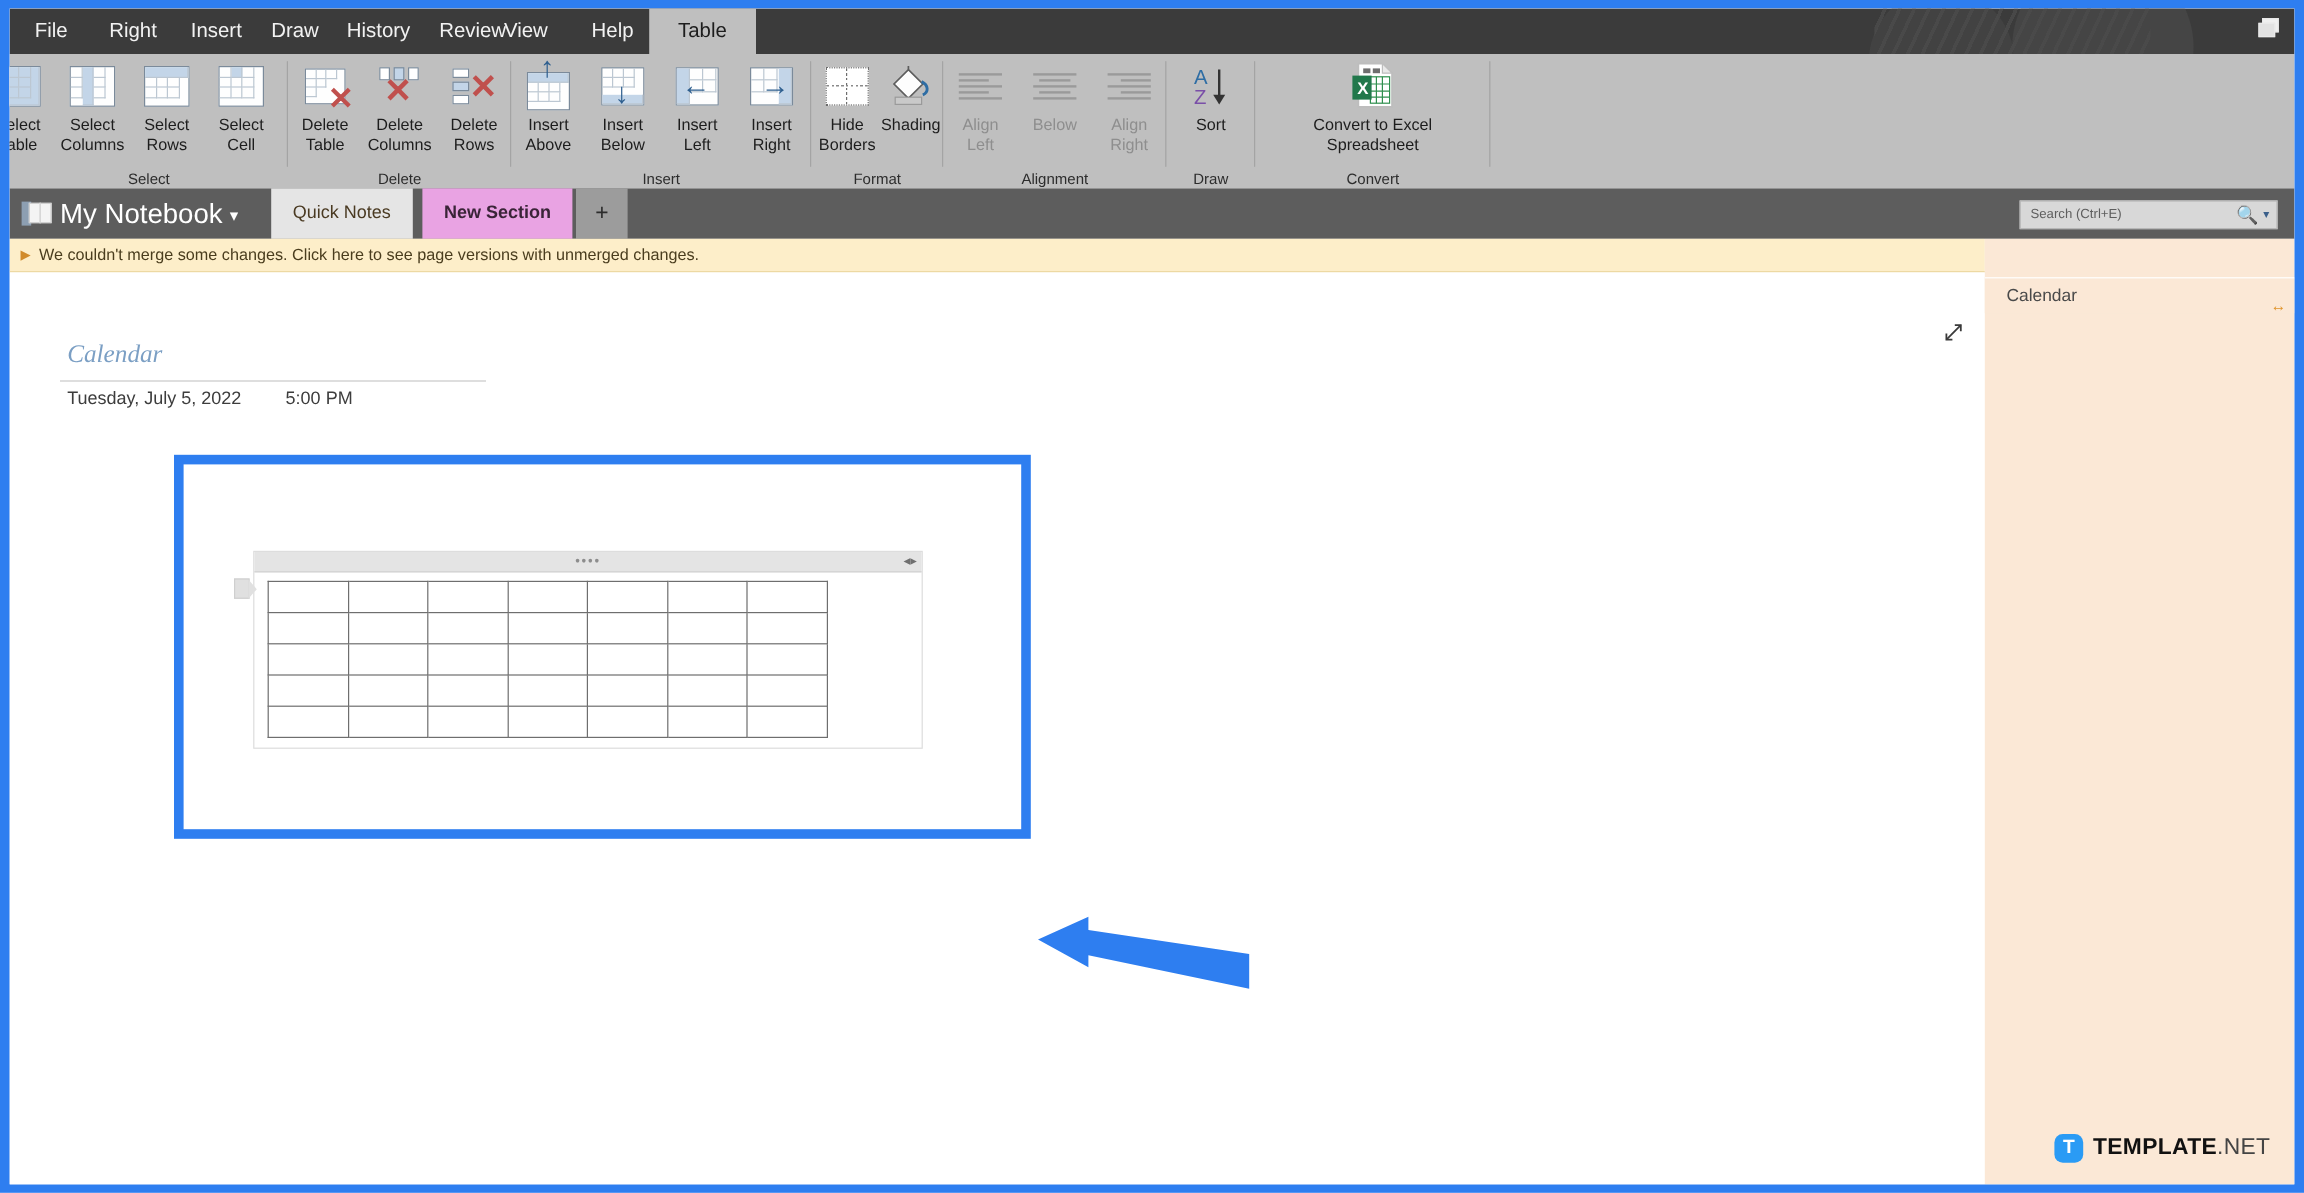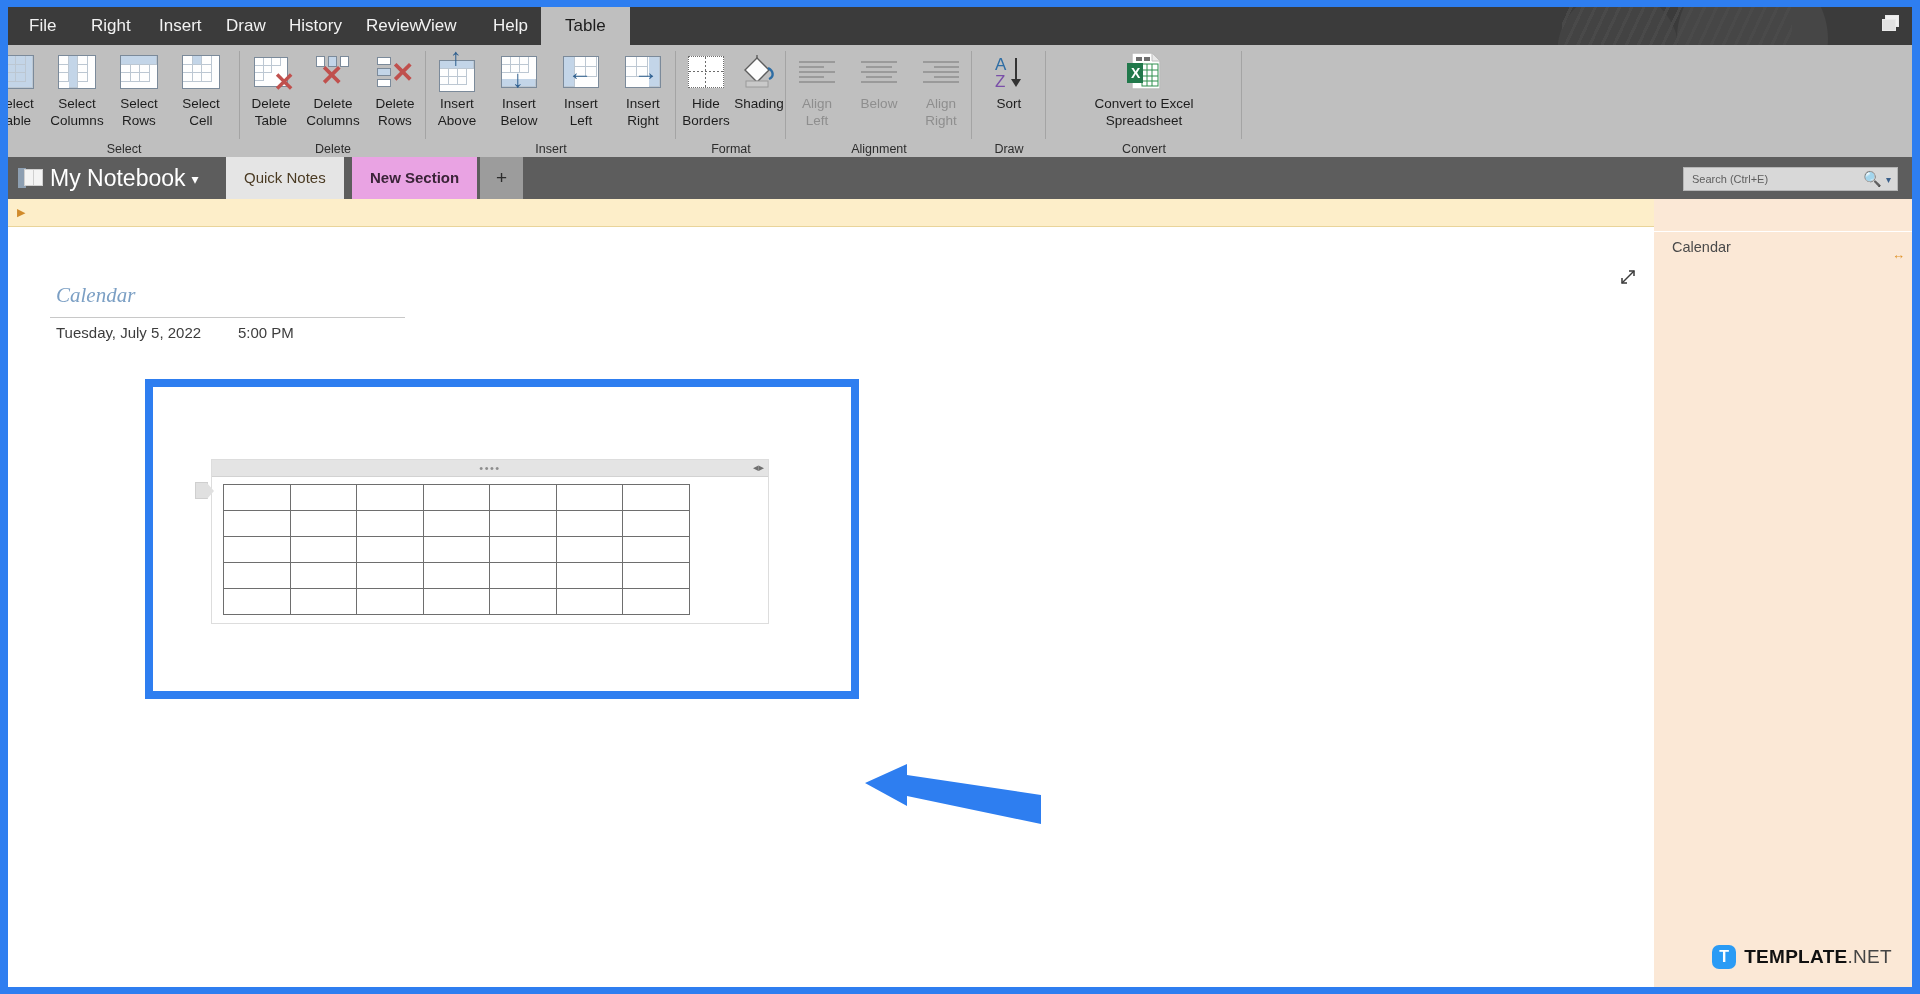--- a/index.html
+++ b/index.html
@@ -519,20 +519,21 @@
     <div class="sectab" id="secadd" style="left:472px">+</div>
     <div id="searchbox">
       <span class="si">Search (Ctrl+E)</span>
       <span class="mag">🔍</span>
       <span class="cv">▾</span>
     </div>
   </div>
 
   <div id="notice">
     <span class="tri">▶</span>
+    <span class="txt">We couldn't merge some changes. Click here to see page versions with unmerged changes.</span>
   </div>
 
   <div id="canvas">
     <div id="expandico">
       <svg width="20" height="20" viewBox="0 0 20 20">
         <path d="M4 16 L16 4" stroke="#3a3a3a" stroke-width="1.5"></path>
         <path d="M11 4 L16 4 L16 9" stroke="#3a3a3a" stroke-width="1.5" fill="none"></path>
         <path d="M9 16 L4 16 L4 11" stroke="#3a3a3a" stroke-width="1.5" fill="none"></path>
       </svg>
     </div>

